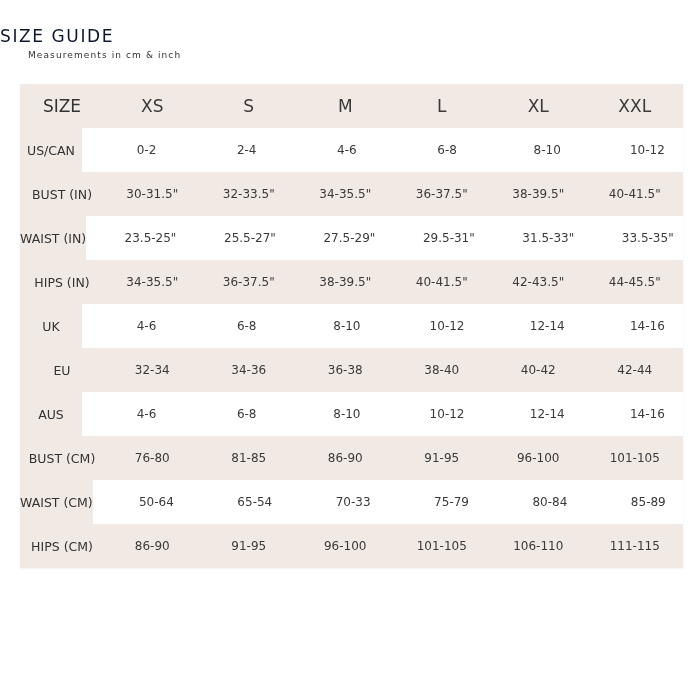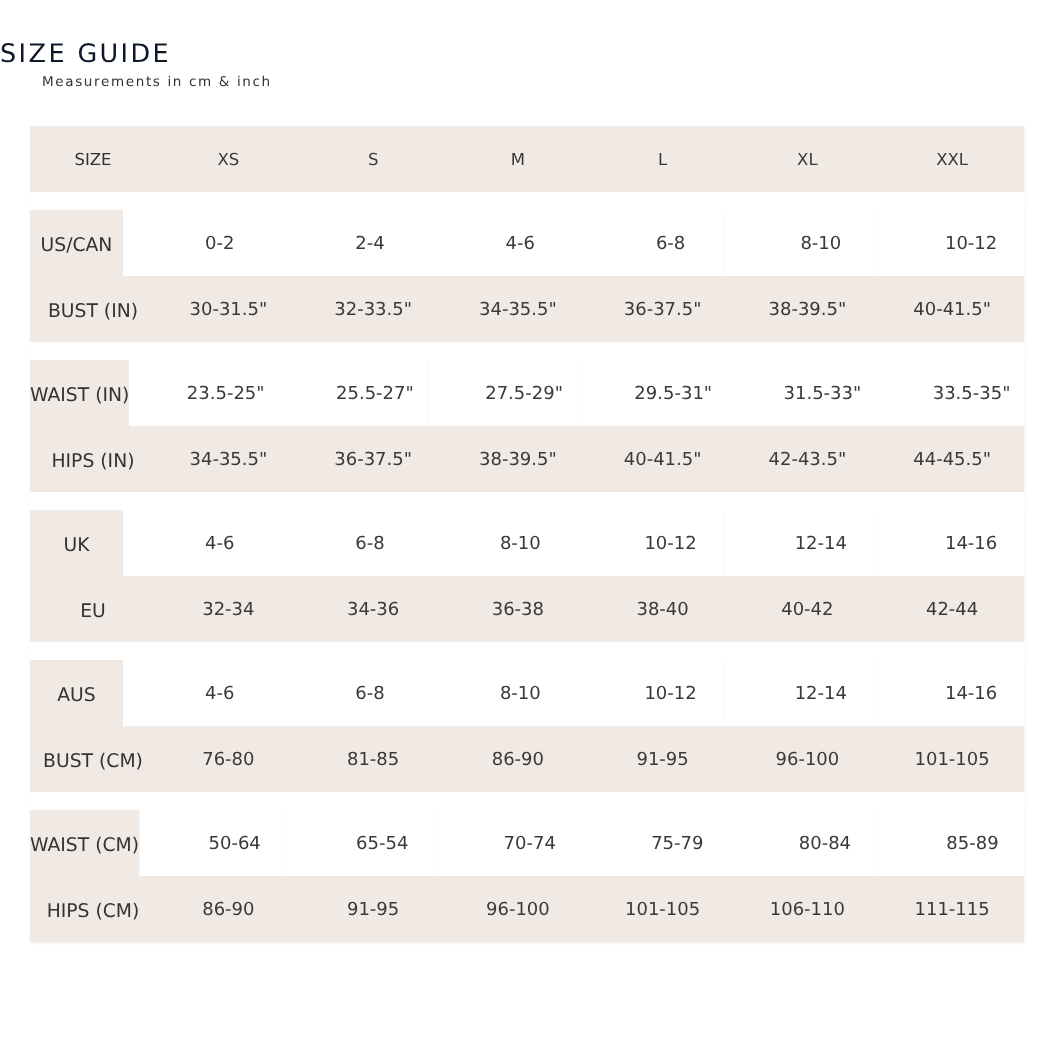--- a/index.html
+++ b/index.html
@@ -41,39 +41,39 @@
       top: 84px;
       width: 663px;
       box-shadow: 0 1px 2px rgba(0,0,0,0.06);
     }
     .row {
       display: flex;
       height: 44px;
       align-items: stretch;
     }
     .row.shaded { background: #f0e9e4; }
-    .row.plain { background: #f0e9e4; margin-top: 12px; }
+    .row.plain { background: #f0e9e4; }
     .row.plain .cell.val { background: #ffffff; padding-left: 29px; }
     .cell {
       display: flex;
       align-items: center;
       justify-content: center;
       font-size: 12px;
       color: #3a3a3a;
       white-space: nowrap;
     }
     .cell.label {
       width: 84px;
       font-size: 12.5px;
       color: #333333;
     }
     .cell.val {
       width: 96.5px;
     }
-    .row.header .cell { font-size: 11px; }
+    .row.header .cell { font-size: 17px; }
   </style>
 </head>
 <body>
 
 <div class="title">SIZE GUIDE</div>
 <div class="subtitle">Measurements in cm &amp; inch</div>
 
 <div class="table">
   <div class="row header shaded">
     <div class="cell label">SIZE</div>
@@ -162,21 +162,21 @@
     <div class="cell val">86-90</div>
     <div class="cell val">91-95</div>
     <div class="cell val">96-100</div>
     <div class="cell val">101-105</div>
   </div>
 
   <div class="row plain">
     <div class="cell label">WAIST (CM)</div>
     <div class="cell val">50-64</div>
     <div class="cell val">65-54</div>
-    <div class="cell val">70-74</div>
+    <div class="cell val">70-33</div>
     <div class="cell val">75-79</div>
     <div class="cell val">80-84</div>
     <div class="cell val">85-89</div>
   </div>
 
   <div class="row shaded">
     <div class="cell label">HIPS (CM)</div>
     <div class="cell val">86-90</div>
     <div class="cell val">91-95</div>
     <div class="cell val">96-100</div>

